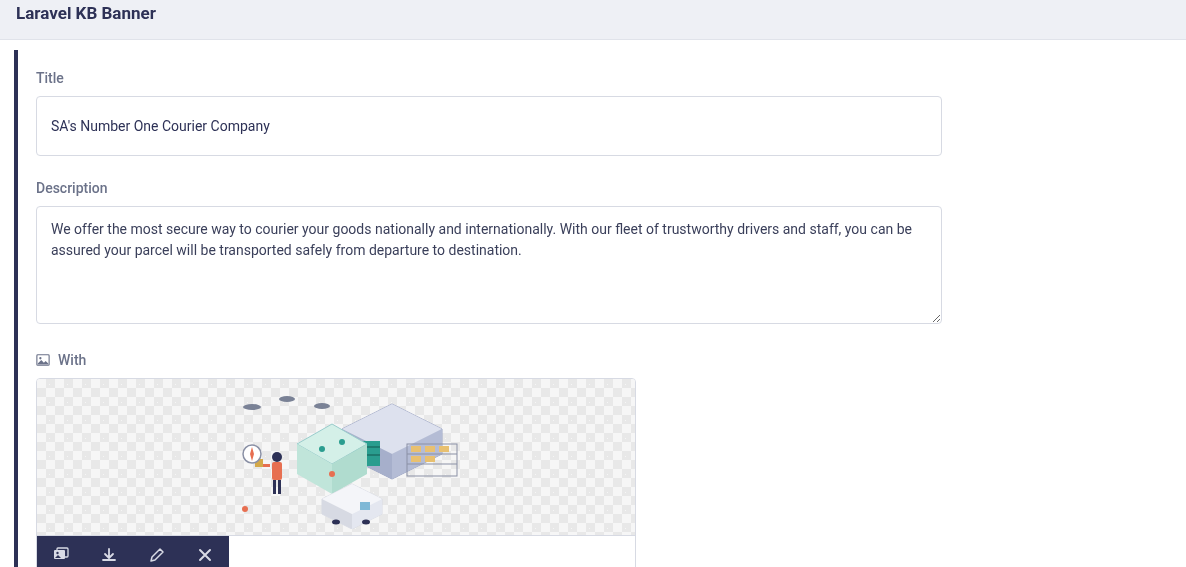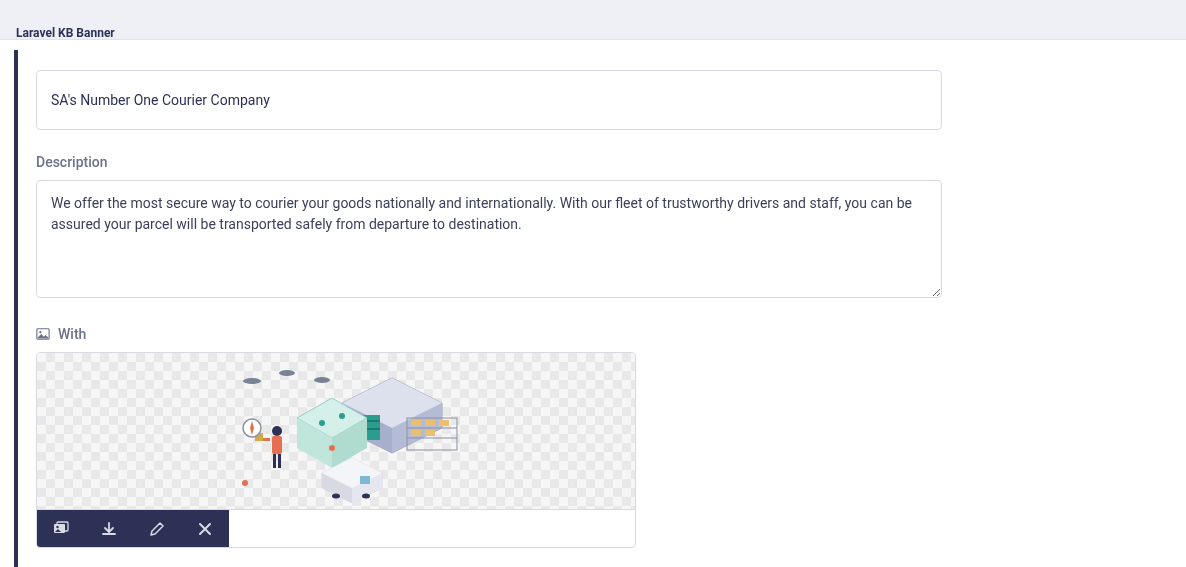--- a/index.html
+++ b/index.html
@@ -17,23 +17,23 @@
     .header-bar {
       background: #eef0f5;
       padding: 0 16px;
       height: 40px;
       display: flex;
       align-items: flex-start;
       border-bottom: 1px solid #e0e3ea;
     }
     .header-title {
       color: #2d3156;
-      font-size: 12px;
+      font-size: 17px;
       font-weight: 700;
-      padding-top: 26px;
+      padding-top: 3px;
     }
     .content-area {
       display: flex;
       height: calc(567px - 40px);
     }
     .left-accent {
       width: 18px;
       border-left: 4px solid #2d3156;
       margin-left: 14px;
       margin-top: 10px;
@@ -155,20 +155,21 @@
 <div class="header-bar">
   <div class="header-title">Laravel KB Banner</div>
 </div>
 
 <div class="content-area">
   <div class="left-accent"></div>
 
   <div class="form-body">
 
     <div class="field-group">
+      <div class="field-label">Title</div>
       <input type="text" class="text-input" value="SA's Number One Courier Company" style="">
     </div>
 
     <div class="field-group">
       <div class="field-label">Description</div>
       <textarea class="textarea-input" style="">We offer the most secure way to courier your goods nationally and internationally. With our fleet of trustworthy drivers and staff, you can be assured your parcel will be transported safely from departure to destination.</textarea>
     </div>
 
     <div class="field-group">
       <div class="field-label">

